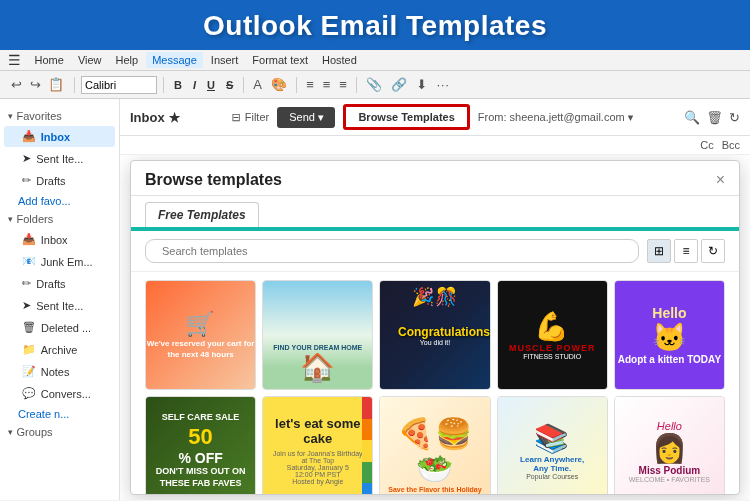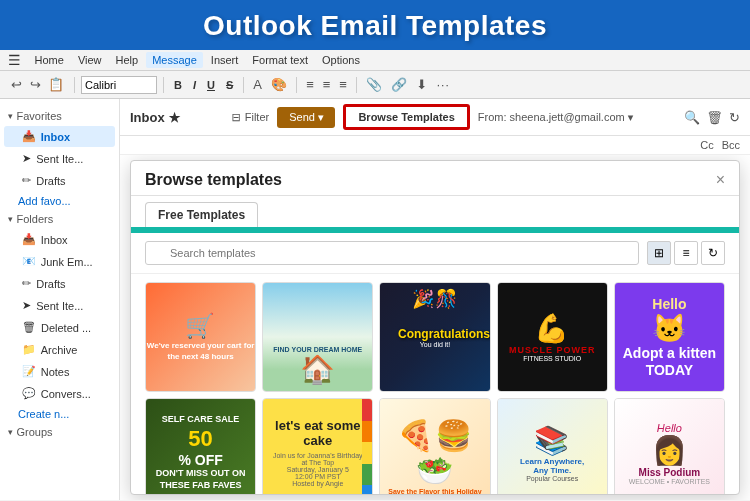--- a/index.html
+++ b/index.html
@@ -156,21 +156,21 @@
     .filter-btn {
       display: flex;
       align-items: center;
       gap: 4px;
       font-size: 11px;
       color: #555;
       cursor: pointer;
       margin-left: auto;
     }
     .send-btn {
-      background: #a16207;
+      background: #404040;
       color: #fff;
       border: none;
       padding: 4px 12px;
       font-size: 11px;
       border-radius: 3px;
       cursor: pointer;
       display: flex;
       align-items: center;
       gap: 3px;
     }
@@ -230,21 +230,22 @@
     .modal-close {
       font-size: 16px;
       cursor: pointer;
       color: #888;
       background: none;
       border: none;
     }
     .modal-tabs {
       display: flex;
       padding: 6px 14px 0;
-      border-bottom: 6px solid #14b8a6;
+      border-bottom: 4px solid #14b8a6;
+      font-style: italic;
     }
     .modal-tab {
       font-size: 12px;
       padding: 5px 12px;
       cursor: pointer;
       border: 1px solid #ccc;
       border-bottom: none;
       background: #f3f3f3;
       border-radius: 4px 4px 0 0;
       color: #555;
@@ -268,23 +269,23 @@
       padding: 3px 6px;
       border: 1px solid #ccc;
       border-radius: 3px;
       background: #fff;
       width: 140px;
       cursor: pointer;
     }
     .search-input {
       flex: 1;
       font-size: 11px;
-      padding: 3px 24px;
+      padding: 3px 16px;
       border: 1px solid #ccc;
-      border-radius: 3px;
+      border-radius: 9px;
       height: 24px;
     }
     .view-btns { display: flex; gap: 3px; }
     .view-btn {
       width: 24px;
       height: 24px;
       border: 1px solid #ccc;
       background: #fff;
       cursor: pointer;
       display: flex;
@@ -345,21 +346,21 @@
       width: 100%;
       height: 100%;
       background: #7c3aed;
       display: flex;
       flex-direction: column;
       align-items: center;
       justify-content: center;
       color: #fff;
     }
     .t5-hello { font-size: 14px; font-weight: bold; color: #fde68a; }
-    .t5-big { font-size: 14px; font-weight: bold; color: #fff; text-align: center; line-height: 1.2; }
+    .t5-big { font-size: 10px; font-weight: bold; color: #fff; text-align: center; line-height: 1.2; }
     .t5-cat { font-size: 28px; }
 
     
     .t6-content {
       width: 100%;
       height: 100%;
       background: linear-gradient(135deg, #2d5016, #4a7c25);
       display: flex;
       flex-direction: column;
       align-items: center;
@@ -481,21 +482,21 @@
 <div class="outlook-window">
 
   <div class="menu-bar">
     <span class="menu-hamburger">☰</span>
     <span class="menu-item">Home</span>
     <span class="menu-item">View</span>
     <span class="menu-item">Help</span>
     <span class="menu-item active">Message</span>
     <span class="menu-item">Insert</span>
     <span class="menu-item">Format text</span>
-    <span class="menu-item">Options</span>
+    <span class="menu-item">Hosted</span>
   </div>
 
   <div class="ribbon">
     <div class="ribbon-icons">
       <span class="ribbon-icon">↩</span>
       <span class="ribbon-icon">↪</span>
       <span class="ribbon-icon">📋</span>
     </div>
     <div class="ribbon-sep"></div>
     <input class="ribbon-input" type="text" value="Calibri" style="">

